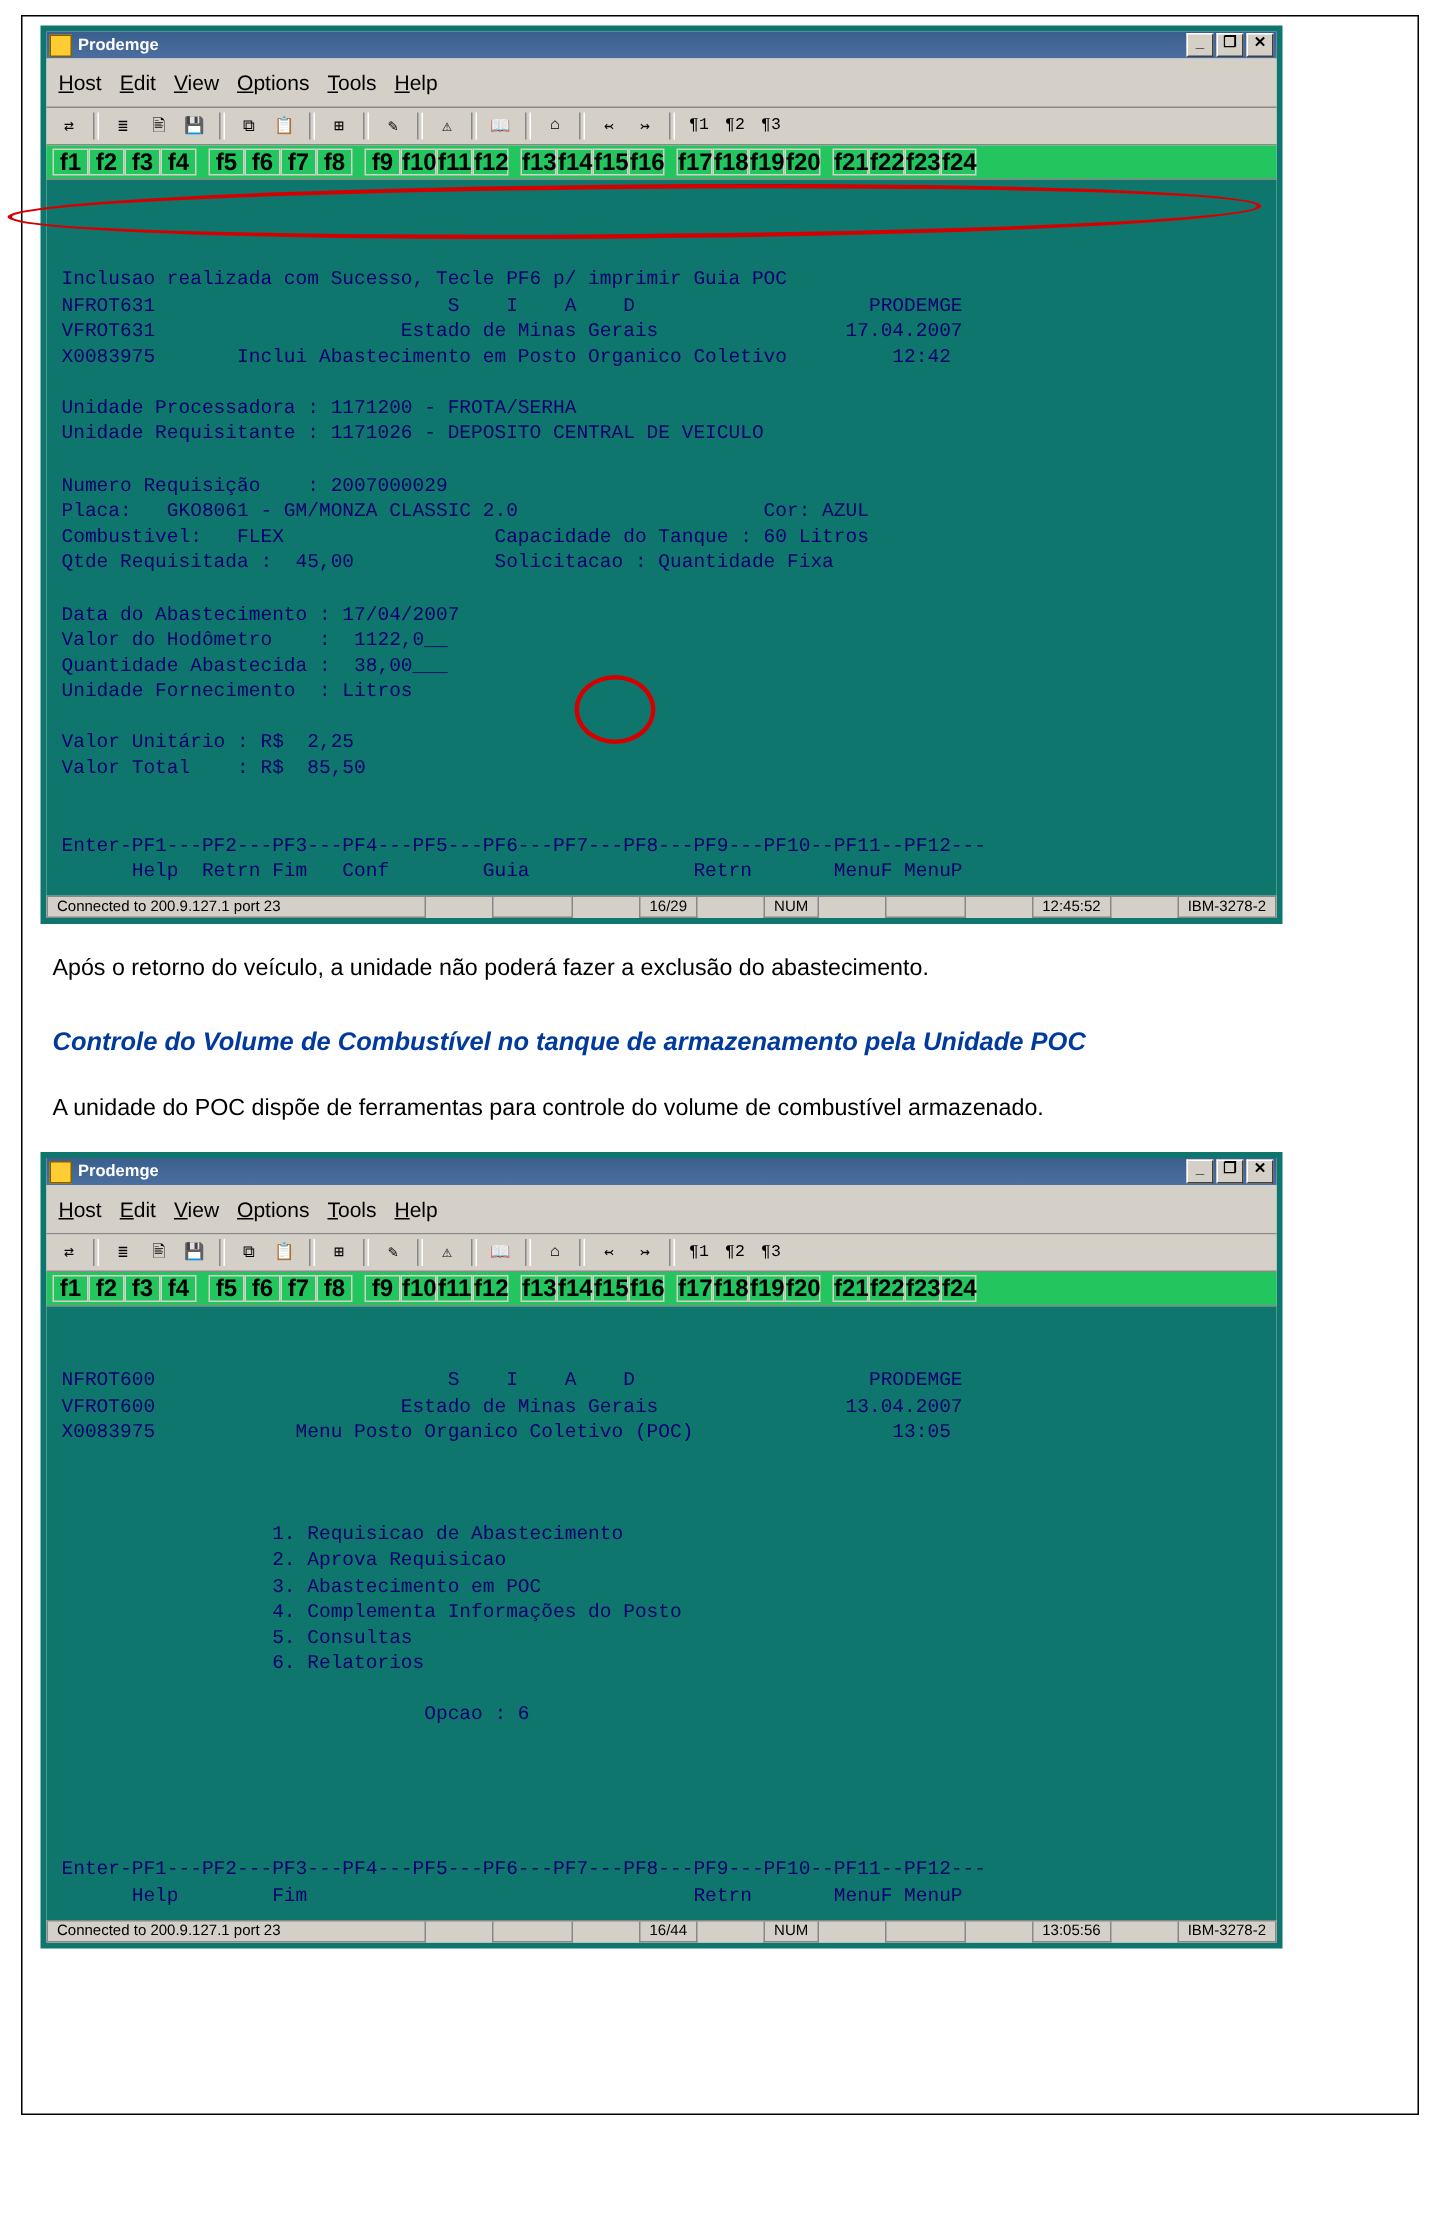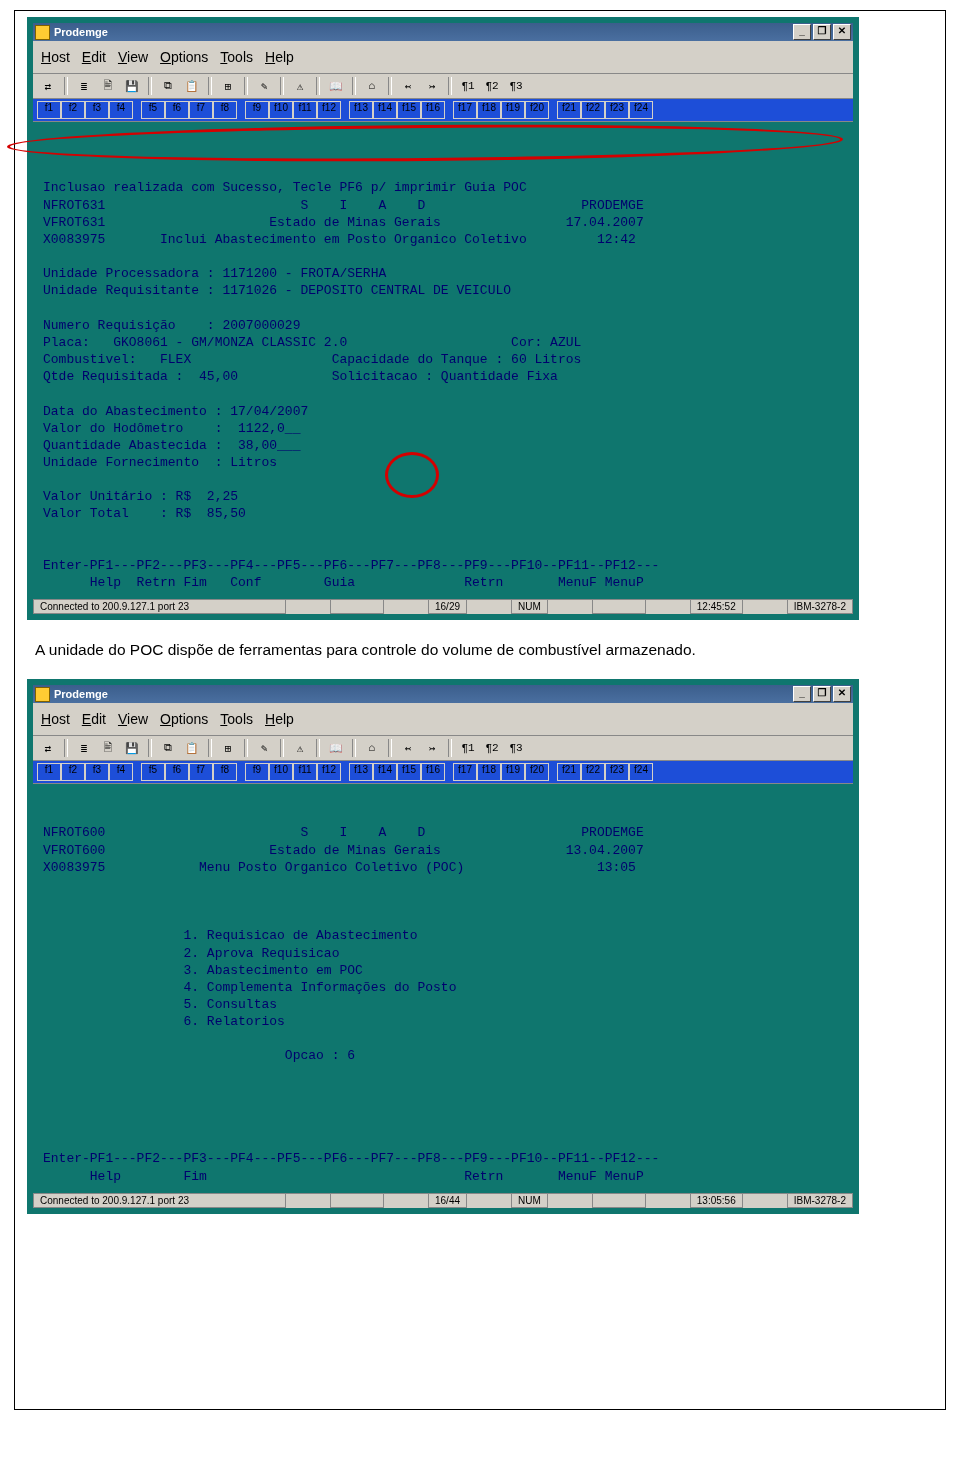--- a/index.html
+++ b/index.html
@@ -14,21 +14,21 @@
     width:932px;
     margin:10px auto;
     padding:6px 6px 60px 6px;
     position:relative;
     min-height:1400px;
     box-sizing:border-box;
   }
   .term-window {
     width:820px;
     margin:0 0 20px 6px;
-    border:6px solid #0f766e;
+    border:4px solid #0f766e;
     font-family:"Courier New", monospace;
     font-size:13px;
   }
   .titlebar {
     background:linear-gradient(#3b5e8c,#4a6fa0);
     color:#fff;
     display:flex;
     align-items:center;
     padding:1px 2px;
     font-family:Tahoma, Arial, sans-serif;
@@ -80,27 +80,28 @@
     border-right:1px solid #fff;
     margin:0 3px;
   }
   .toolbar .btn {
     width:20px;height:18px;
     border:1px solid #d4d0c8;
     display:flex;align-items:center;justify-content:center;
     font-size:11px;
   }
   .fkeybar {
-    background:#1d4ed8;
+    background:#22c55e;
     display:flex;
     gap:0px;
     padding:2px 4px;
     border-bottom:1px solid #888;
-    font-size:10px;
+    font-size:16px;
     flex-wrap:wrap;
+    font-weight:bold;
   }
   .fkeybar .fk {
     width:22px;height:16px;
     border:1px solid #d4d0c8;
     text-align:center;
     font-family:Arial;
   }
   .fkeybar .gap{width:8px;}
   .term-body {
     background:#0f766e;
@@ -271,21 +272,23 @@
       <div class="cell grow">Connected to 200.9.127.1 port 23</div>
       <div class="cell" style="width:40px"></div>
       <div class="cell">16/29</div>
       <div class="cell">NUM</div>
       <div class="cell" style="width:40px"></div>
       <div class="cell">12:45:52</div>
       <div class="cell">IBM-3278-2</div>
     </div>
   </div>
 
-
+  <p class="doc-text">Após o retorno do veículo, a unidade não poderá fazer a exclusão do abastecimento.</p>
+
+  <p class="doc-heading">Controle do Volume de Combustível no tanque de armazenamento pela Unidade POC</p>
 
   <p class="doc-text">A unidade do POC dispõe de ferramentas para controle do volume de combustível armazenado.</p>
 
   <div class="term-window" style="margin-top:18px">
     <div class="titlebar">
       <div class="app-icon"></div>
       <div class="title">Prodemge</div>
       <div class="winbtn">_</div>
       <div class="winbtn">❐</div>
       <div class="winbtn">✕</div>

